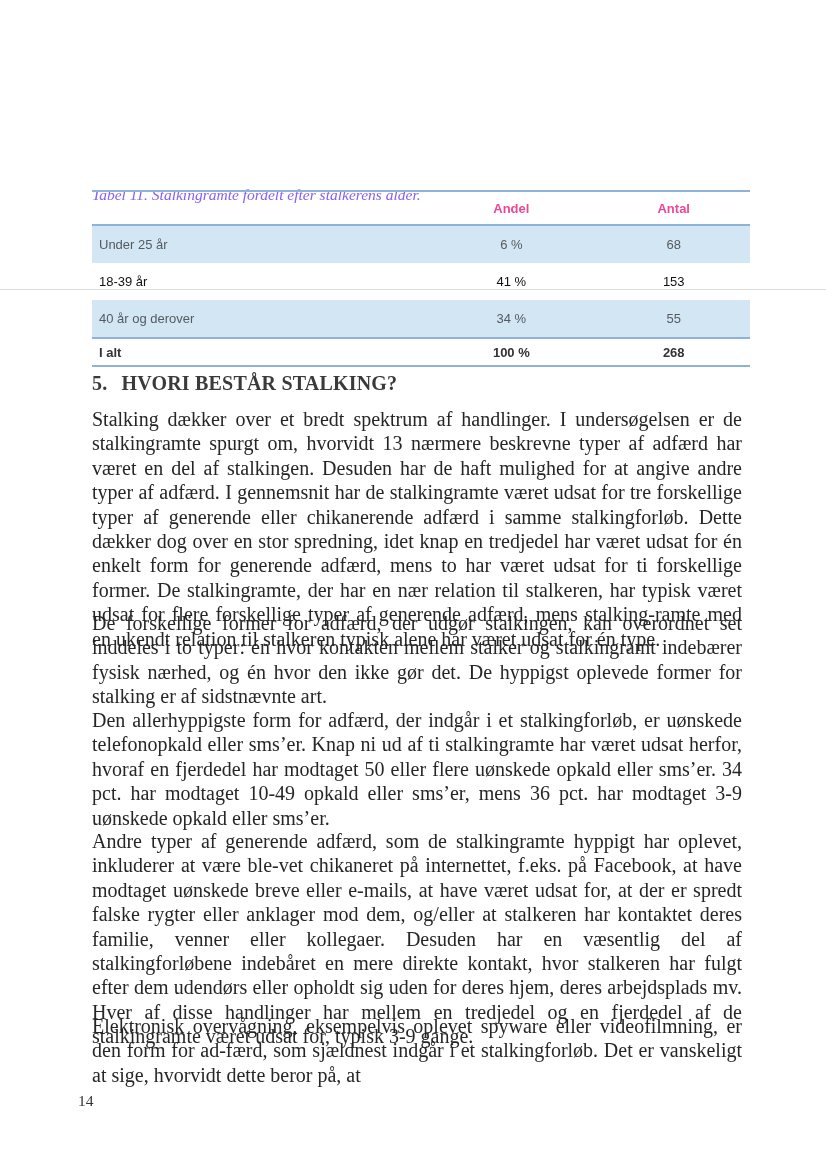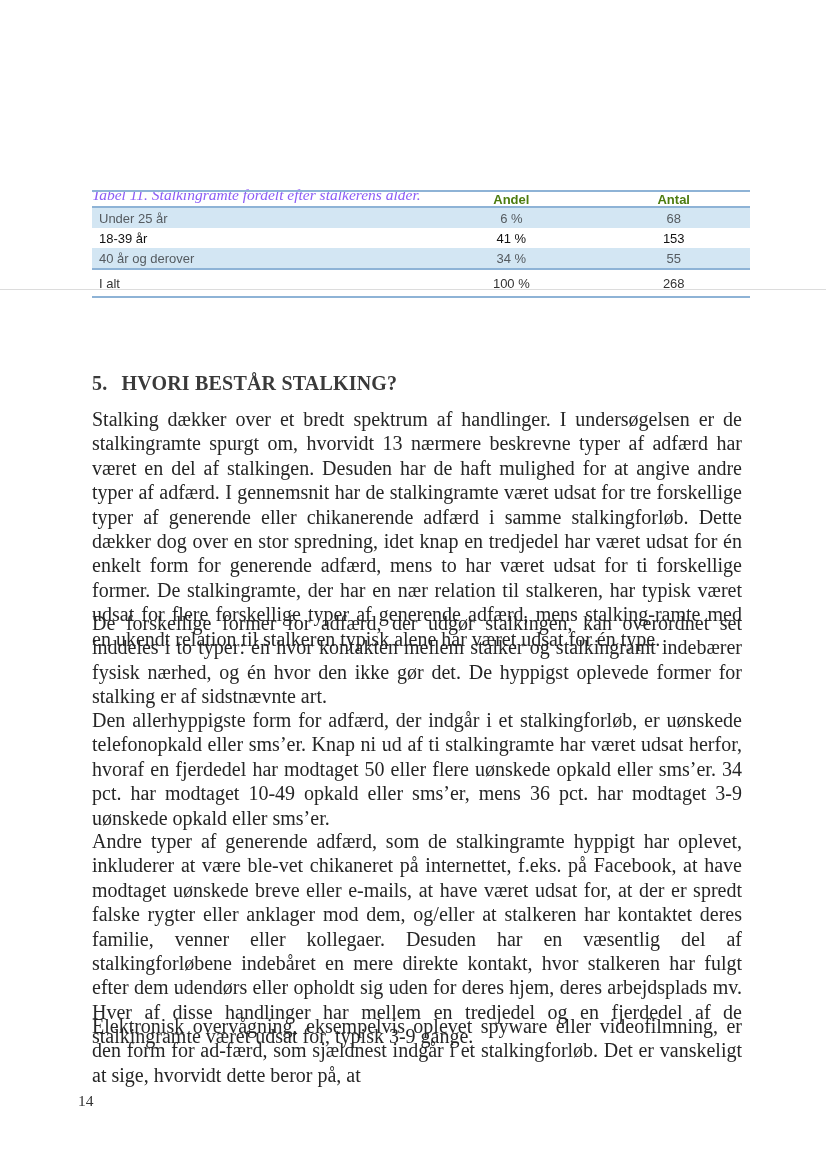--- a/index.html
+++ b/index.html
@@ -3,25 +3,25 @@
 <meta charset="utf-8">
 <style>
   html, body { margin: 0; padding: 0; background: #ffffff; }
   body { width: 826px; height: 1169px; position: relative; overflow: hidden;
          font-family: "Liberation Serif", "DejaVu Serif", serif; color: #2a2a2a; }
   .scanline { position: absolute; left: 0; top: 289px; width: 826px; height: 1px; background: #dcdcdc; }
   .caption { position: absolute; left: 92px; top: 166px; font-style: italic; font-size: 15.5px; color: #8b5cf6; margin-top: 20px; }
   .table { position: absolute; left: 92px; top: 190px; width: 658px;
            font-family: "Liberation Sans", "DejaVu Sans", sans-serif; font-size: 13px; }
   .rule { height: 2px; background: #8eb3d6; }
-  .row { display: flex; align-items: center; height: 20px; }
-  .row.head { height: 14px; font-weight: bold; color: #4d7c0f; }
+  .row { display: flex; align-items: center; height: 37px; }
+  .row.head { height: 32px; font-weight: bold; color: #ec4899; }
   .row.shaded { background: #d3e6f3; color: #555b60; }
   .row.plain { color: #111; }
-  .row.total { font-weight: normal; color: #333; height: 26px; }
+  .row.total { font-weight: bold; color: #333; height: 26px; }
   .c1 { width: 300px; padding-left: 7px; }
   .c2 { width: 175px; text-align: center; margin-left: 31px; }
   .c3 { width: 155px; text-align: center; }
   .heading { position: absolute; left: 92px; top: 372px; font-size: 20px; font-weight: bold;
              color: #3a3a3a; letter-spacing: 0.2px; }
   .heading .num { margin-right: 14px; }
   .para { position: absolute; left: 92px; width: 650px; font-size: 20px; line-height: 24.4px;
           text-align: justify; color: #262626; }
   .pageno { position: absolute; left: 78px; top: 1092px; font-size: 15.5px; color: #333; }
 </style>

